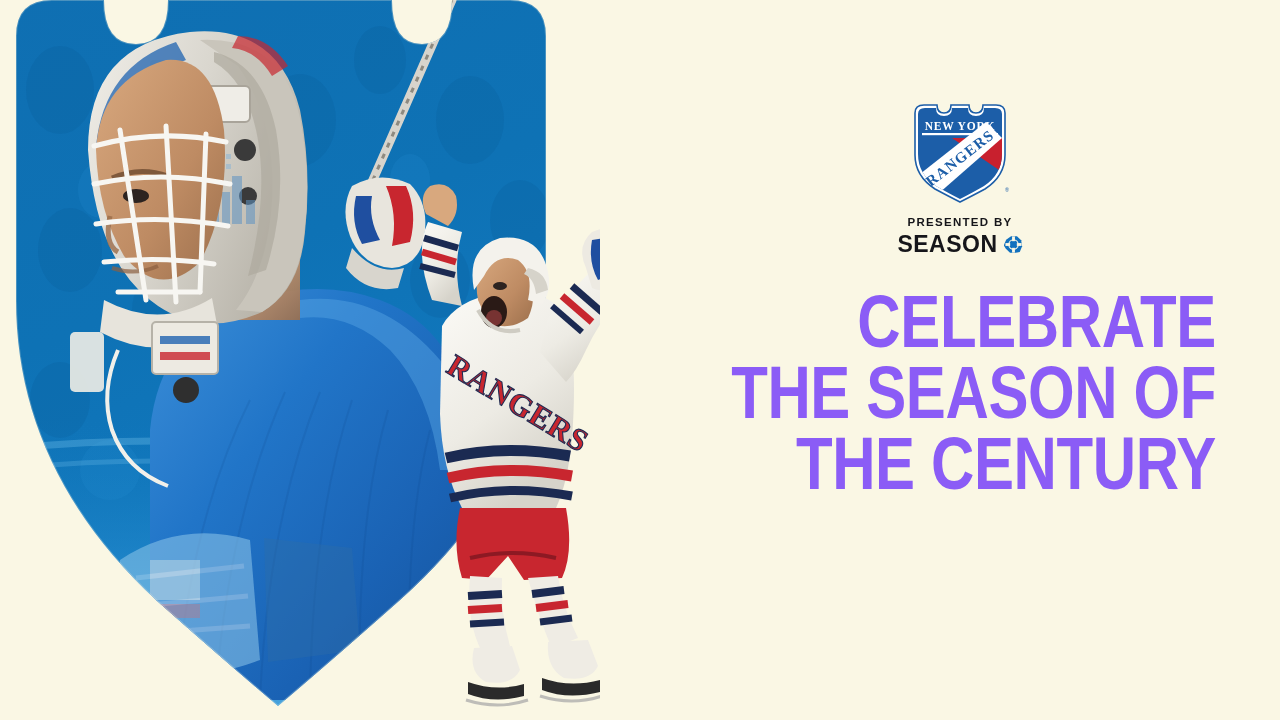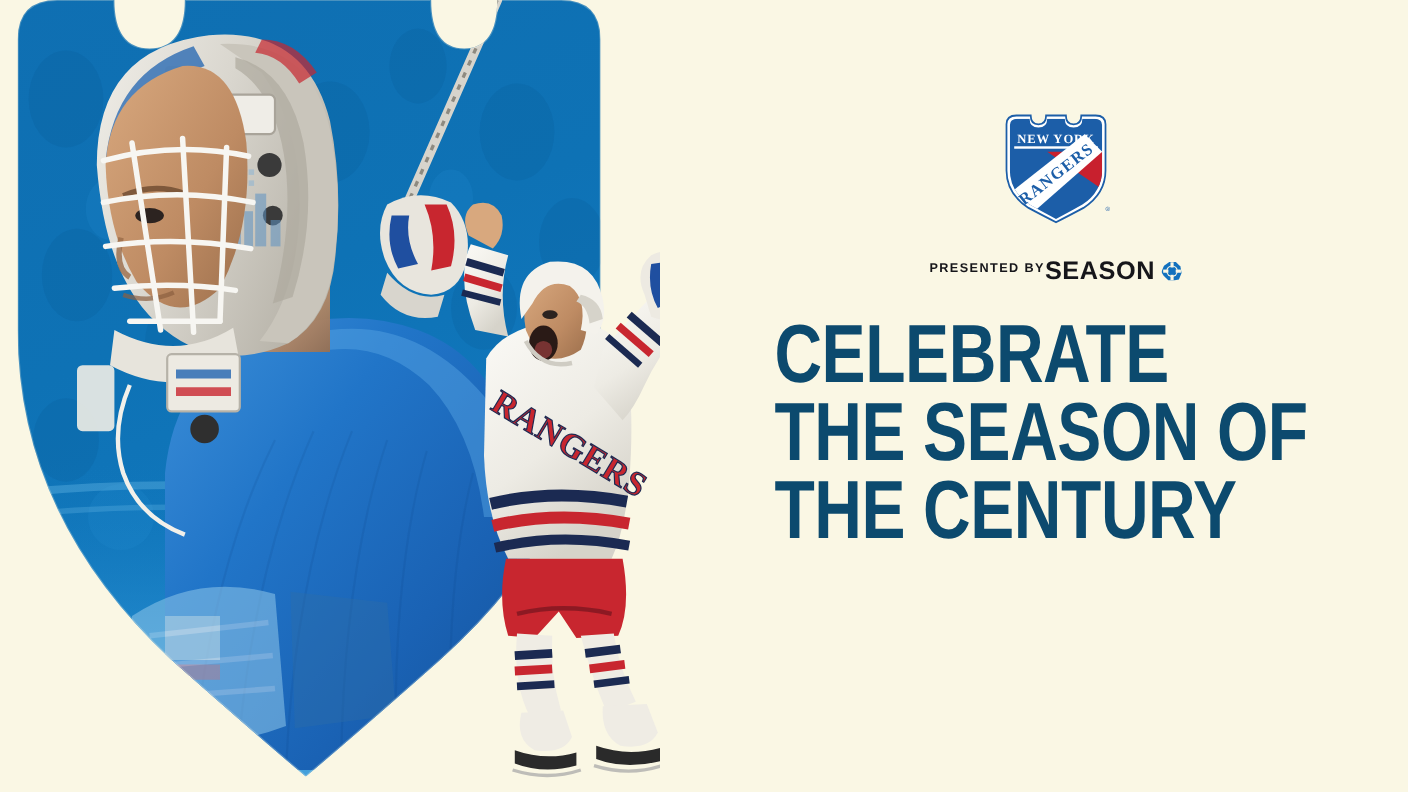--- a/index.html
+++ b/index.html
@@ -41,23 +41,23 @@
     top: 100px;
     width: 640px;
     display: flex;
     flex-direction: column;
     align-items: center;
   }
 
   #rangers-logo { width: 104px; height: 104px; display: block; }
 
   #presented-row {
-    margin-top: 27px;
+    margin-top: 13px;
     display: flex;
-    flex-direction: row;
+    flex-direction: column;
     align-items: center;
   }
   #presented-by-label {
     font-size: 11.5px;
     font-weight: bold;
     letter-spacing: 1.3px;
     color: #16161a;
     line-height: 1;
   }
   #chase-lockup {
@@ -74,22 +74,22 @@
     line-height: 1;
   }
   #chase-octagon { width: 19px; height: 19px; display: block; }
 
   
   #headline {
     position: absolute;
     left: 0;
     top: 286px;
     width: 640px;
-    text-align: left;
-    color: #0c4a6e;
+    text-align: right;
+    color: #8b5cf6;
   }
   .headline-line {
     display: block;
     font-size: 75px;
     font-weight: bold;
     line-height: 0.945;
     letter-spacing: -0.5px;
     transform: scaleX(0.80);
     transform-origin: center center;
     white-space: nowrap;

